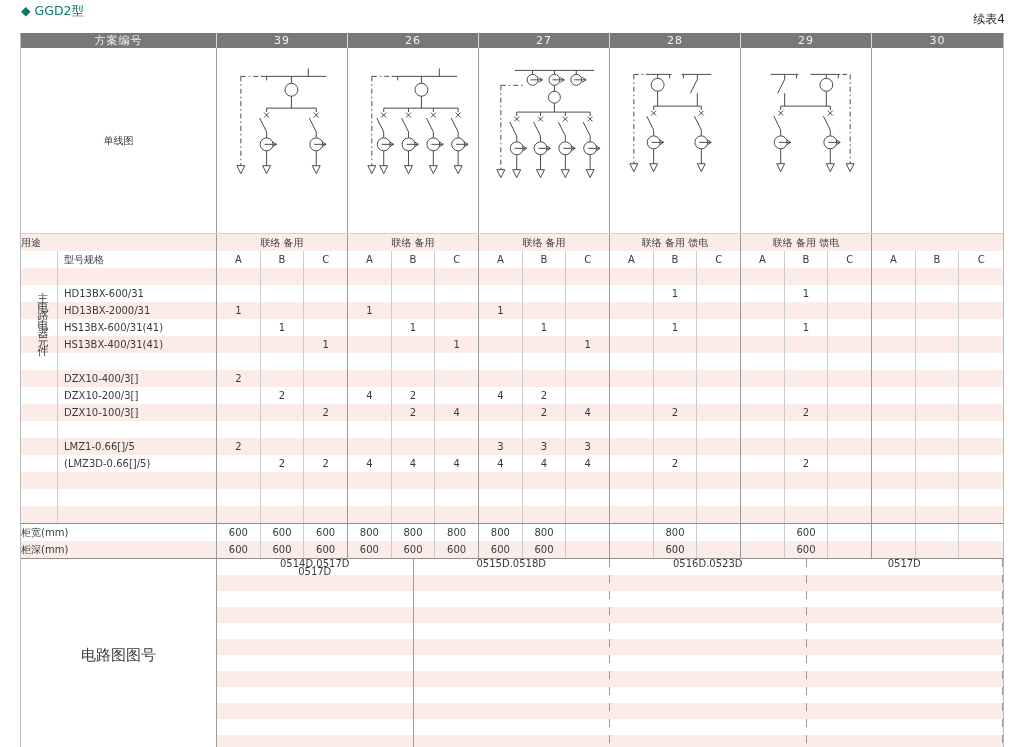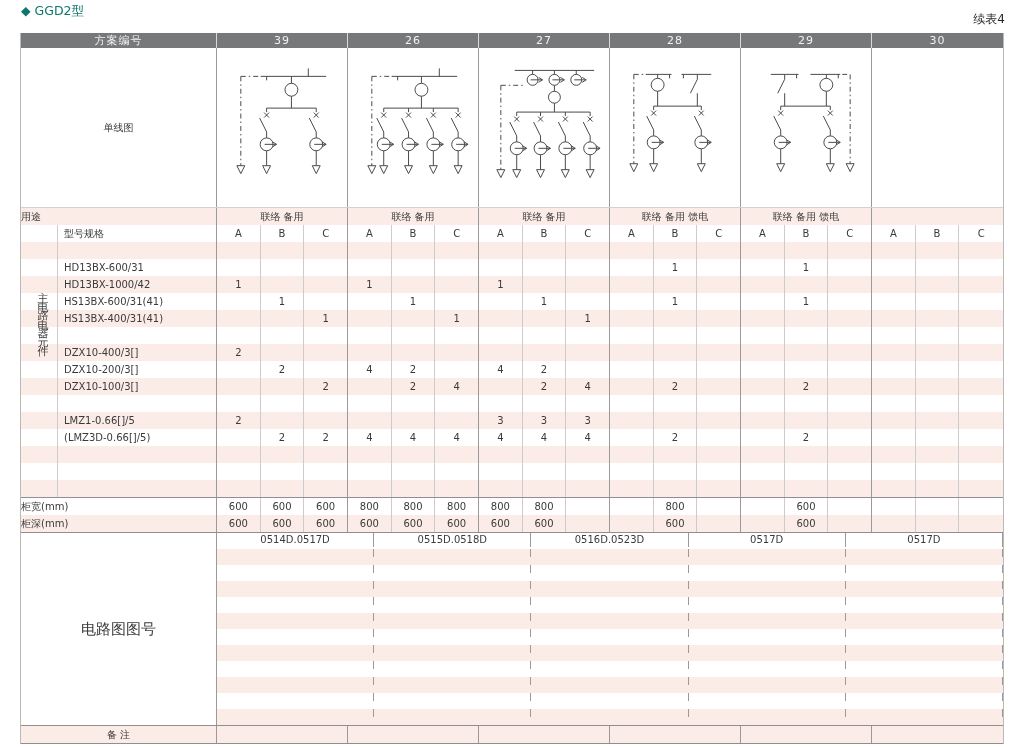--- a/index.html
+++ b/index.html
@@ -3,40 +3,40 @@
 <meta charset="utf-8">
 <style>
   html,body{margin:0;padding:0;}
   body{width:1031px;height:747px;position:relative;background:#ffffff;
        font-family:"DejaVu Sans","Liberation Sans",sans-serif;color:#3a3a3a;overflow:hidden;}
   .title{position:absolute;left:21px;top:3px;font-size:12.5px;color:#0f766e;}
   .cont{position:absolute;right:26px;top:11px;font-size:12px;color:#2a2a2a;}
   .tbl{position:absolute;left:20px;top:33px;width:982px;
        border-left:1px solid #b9b9b9;border-right:1px solid #b9b9b9;}
   .row{display:grid;grid-template-columns:37px 159px repeat(18,1fr);}
-  .hh{height:15px}.hd{height:159px}.hs{height:17px}
+  .hh{height:15px}.hd{height:185px}.hs{height:17px}
   .c{box-sizing:border-box;display:flex;align-items:center;justify-content:center;
      border-right:1px solid #cccccc;font-size:10px;overflow:hidden;white-space:nowrap;height:100%;}
   .c.m{border-right:1px solid #9a9a9a}
   .c.last{border-right:none}
   .c.lab{justify-content:flex-start;padding-left:6px}
   .c.pad{justify-content:flex-start;}
   .sp2{grid-column:span 2}.sp3{grid-column:span 3}
   .pk{background:#fcece8}
   .hrow .c{background:#77787a;color:#f2f2f2;border-right:1px solid #d9d9d9;font-size:11px;letter-spacing:1px;}
   .hrow .c.last{border-right:none}
   .dgc{align-items:flex-start;padding-top:12px;}
   .urow{border-top:1px solid #d2d2d2}
   .wrow{border-top:1px solid #8f8f8f}
   .drow{border-bottom:1px solid #8f8f8f}
   .sec{display:flex;}
   .sec-label{width:196px;box-sizing:border-box;border-right:1px solid #9a9a9a;
      display:flex;align-items:center;justify-content:center;font-size:15px;}
   .sec-body{flex:1}
-  .srow{display:grid;grid-template-columns:repeat(5,1fr);height:16px;}
+  .srow{display:grid;grid-template-columns:repeat(4,1fr);height:16px;}
   .rrow{border-top:1px solid #8f8f8f;border-bottom:1px solid #8f8f8f}
   .side{position:absolute;left:13px;top:250px;writing-mode:vertical-lr;
         letter-spacing:9px;font-size:11px;color:#3a3a3a;}
   svg{display:block}
 </style>
 </head>
 <body>
 
 <div class="title"><span>◆</span> <span>GGD2型</span></div>
 <div class="cont">续表4</div>
@@ -354,21 +354,21 @@
         <div class="c m"></div>
         <div class="c"></div>
         <div class="c">1</div>
         <div class="c m"></div>
         <div class="c"></div>
         <div class="c"></div>
         <div class="c m last"></div>
       </div>
       <div class="row hs pk">
         <div class="c"></div>
-        <div class="c m lab">HD13BX-1000/42</div>
+        <div class="c m lab">HD13BX-2000/31</div>
         <div class="c">1</div>
         <div class="c"></div>
         <div class="c m"></div>
         <div class="c">1</div>
         <div class="c"></div>
         <div class="c m"></div>
         <div class="c">1</div>
         <div class="c"></div>
         <div class="c m"></div>
         <div class="c"></div>

